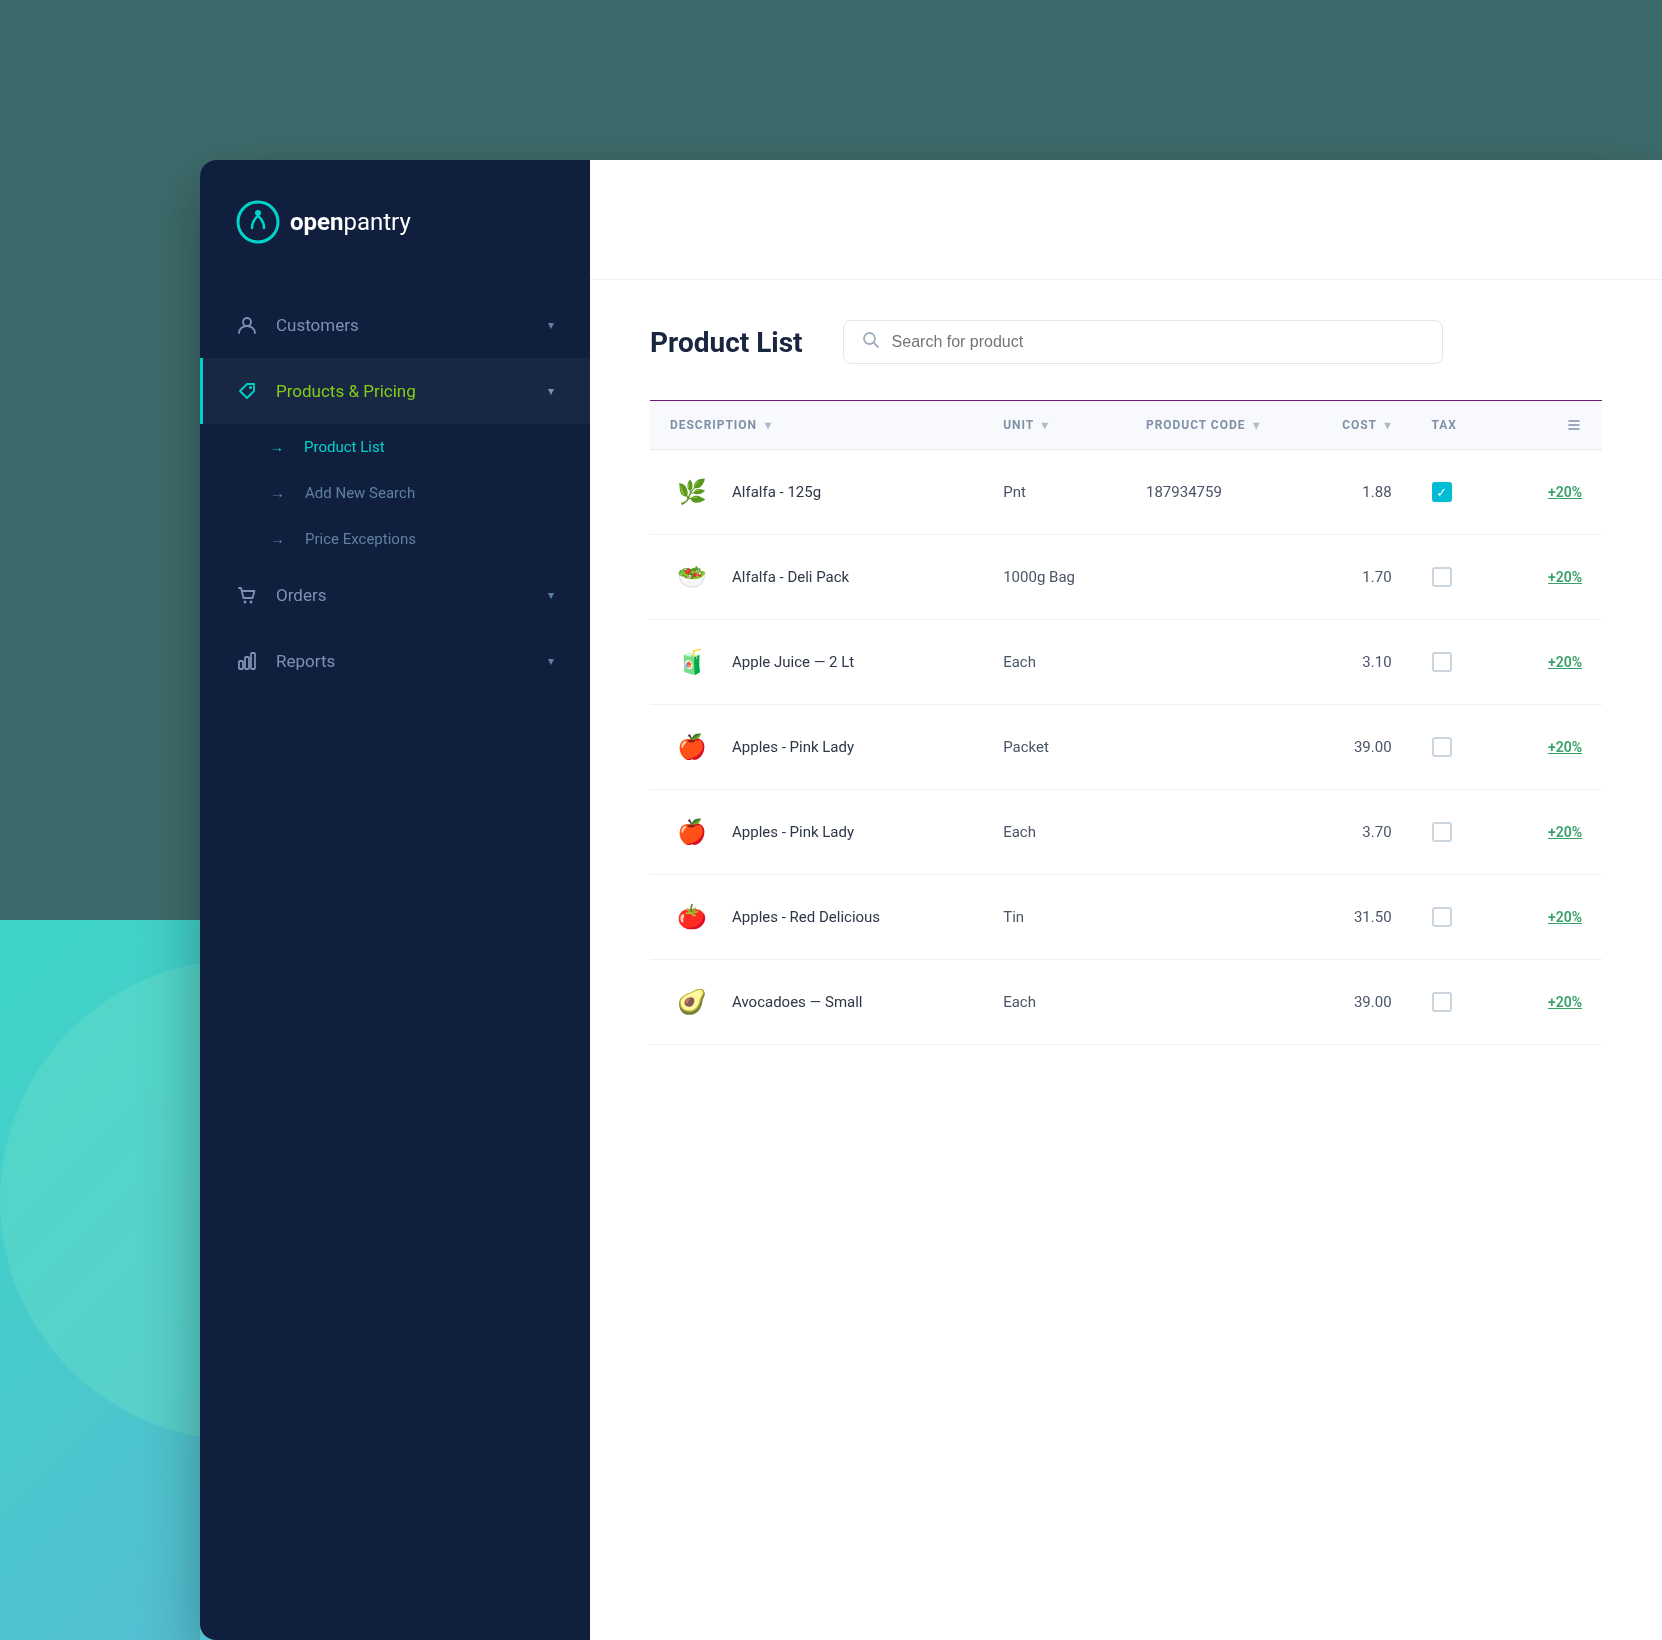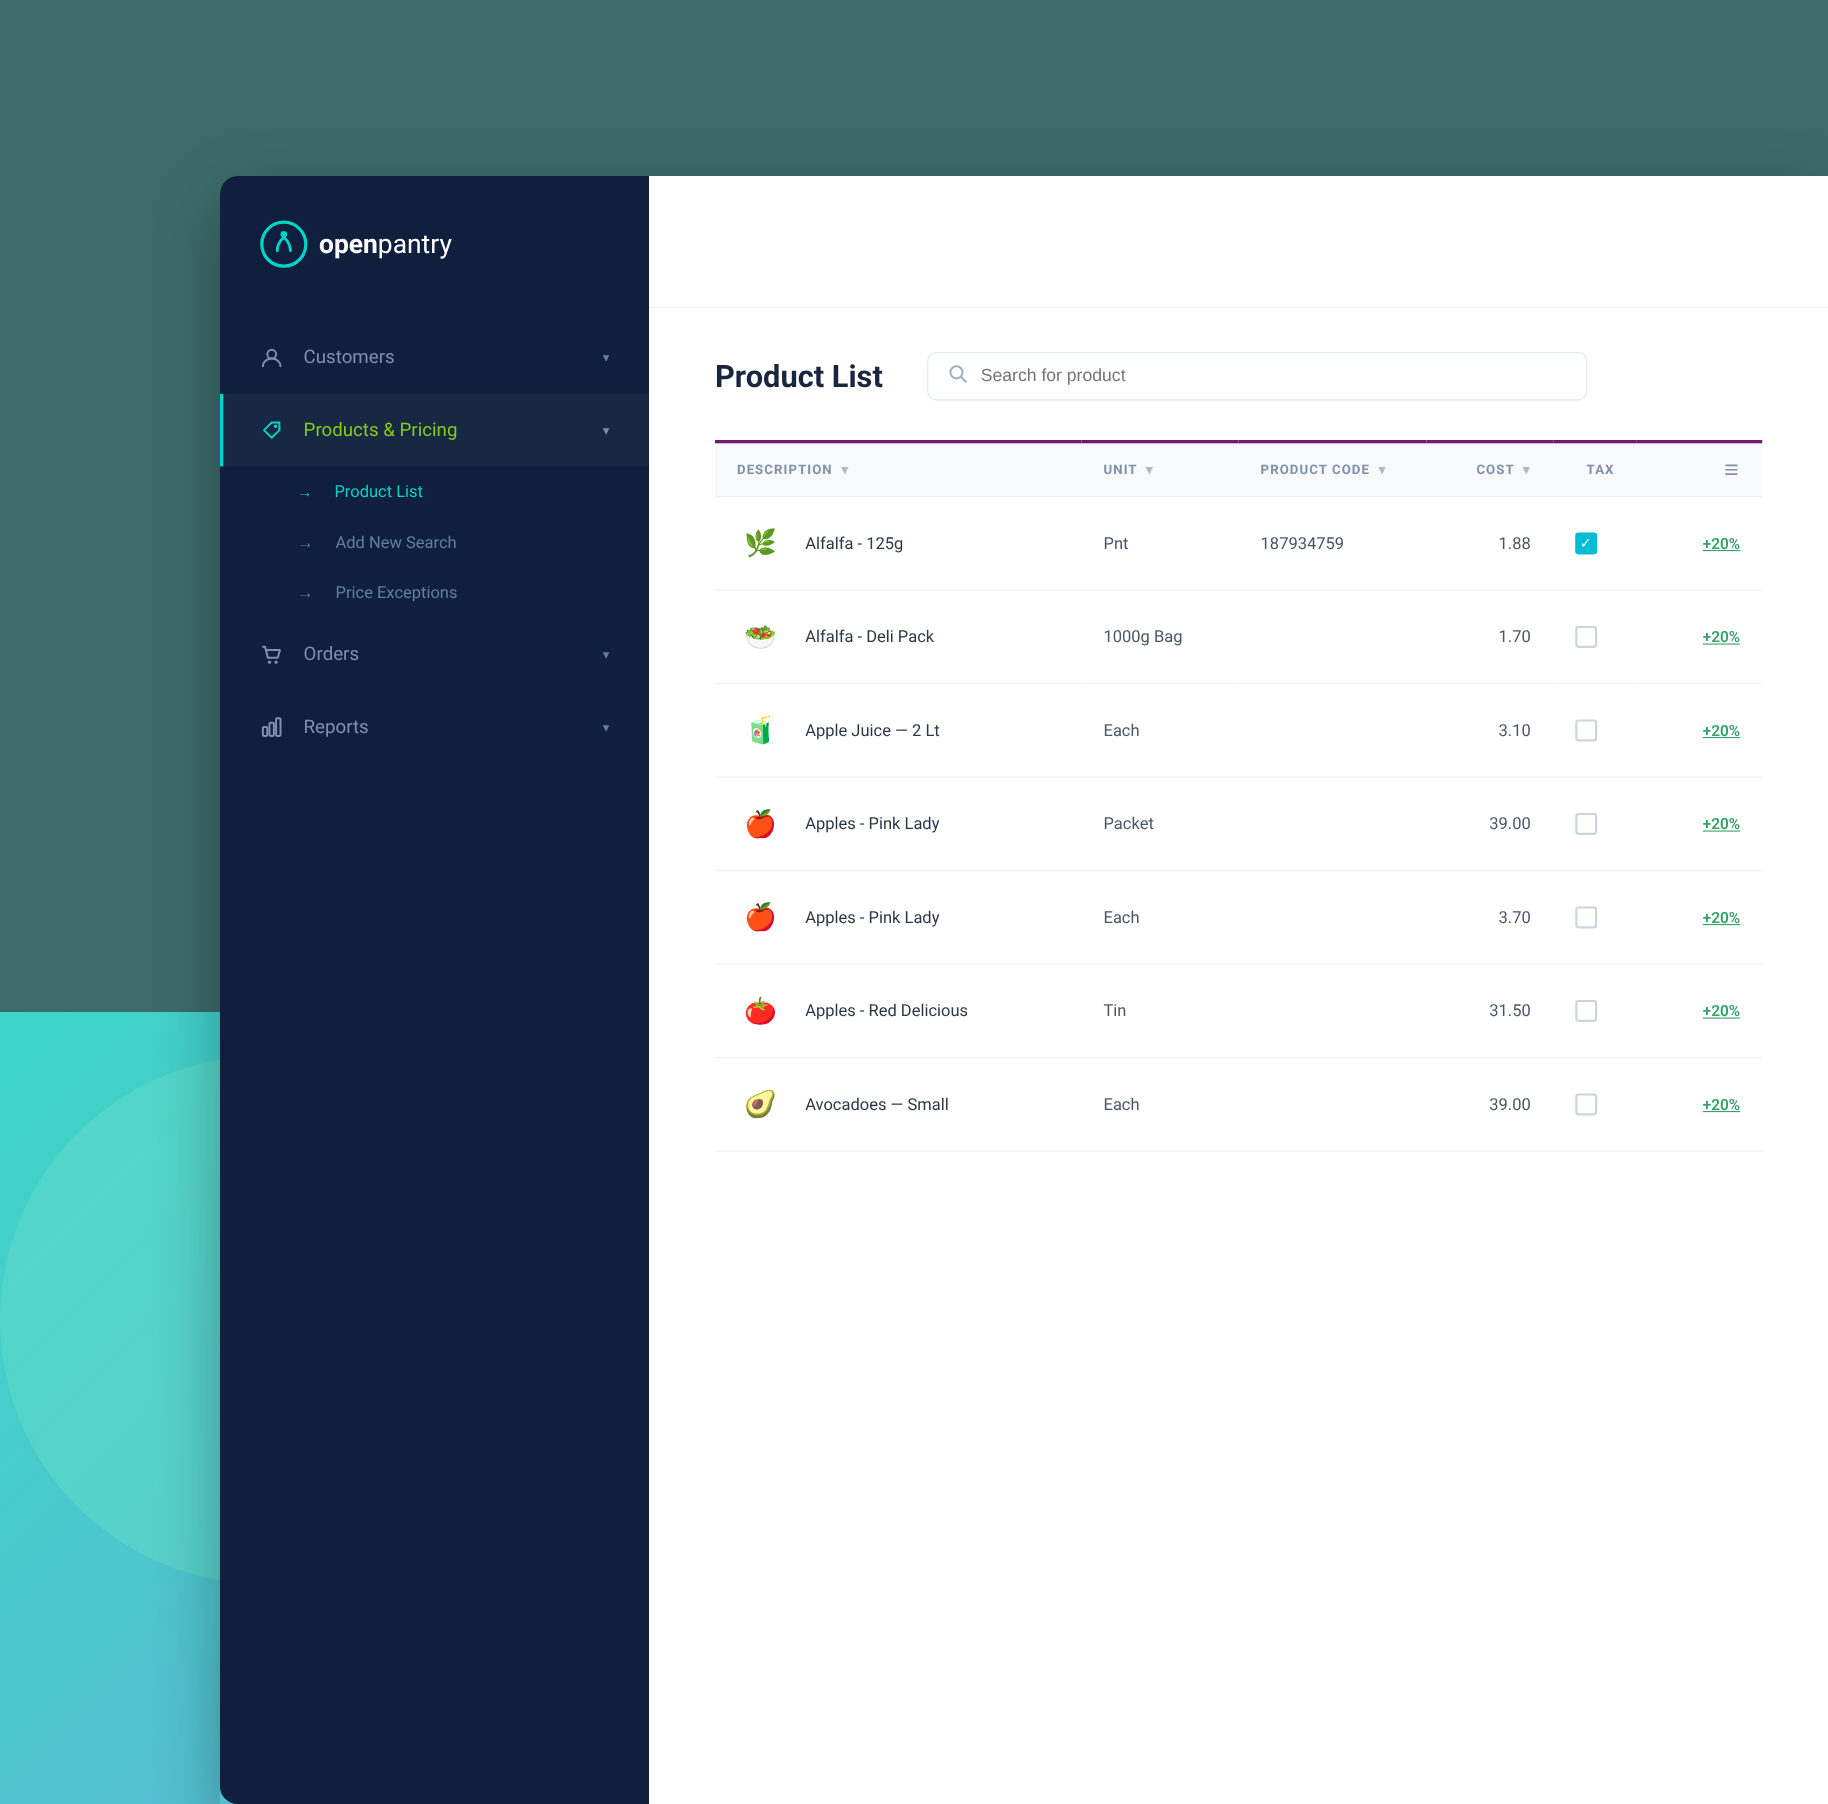--- a/index.html
+++ b/index.html
@@ -215,21 +215,21 @@
     }
 
     
     .product-table {
       width: 100%;
       border-collapse: collapse;
     }
 
     .table-header {
       background: #f7f9fc;
-      border-top: 3px solid #701a75;
+      border-top: 1px solid #701a75;
       border-bottom: 1px solid #e8edf5;
     }
 
     .table-header th {
       padding: 16px 20px;
       text-align: left;
       font-size: 12px;
       font-weight: 700;
       color: #8090a8;
       letter-spacing: 0.08em;
@@ -460,21 +460,21 @@
             </th>
             <th class="col-unit">
               UNIT <span class="sort-arrow">▾</span>
             </th>
             <th class="col-code">
               PRODUCT CODE <span class="sort-arrow">▾</span>
             </th>
             <th class="col-cost" style="text-align:right;">
               COST <span class="sort-arrow">▾</span>
             </th>
-            <th class="col-tax" style="text-align:right;">
+            <th class="col-tax" style="text-align:left;">
               TAX
             </th>
             <th class="col-price" style="text-align:right;">
               <svg width="16" height="16" viewBox="0 0 16 16" fill="none" style="display:inline-block;vertical-align:middle;">
                 <path d="M3 8h10M3 4h10M3 12h10" stroke="#8090a8" stroke-width="1.5" stroke-linecap="round"></path>
               </svg>
             </th>
           </tr>
 
         </thead>

